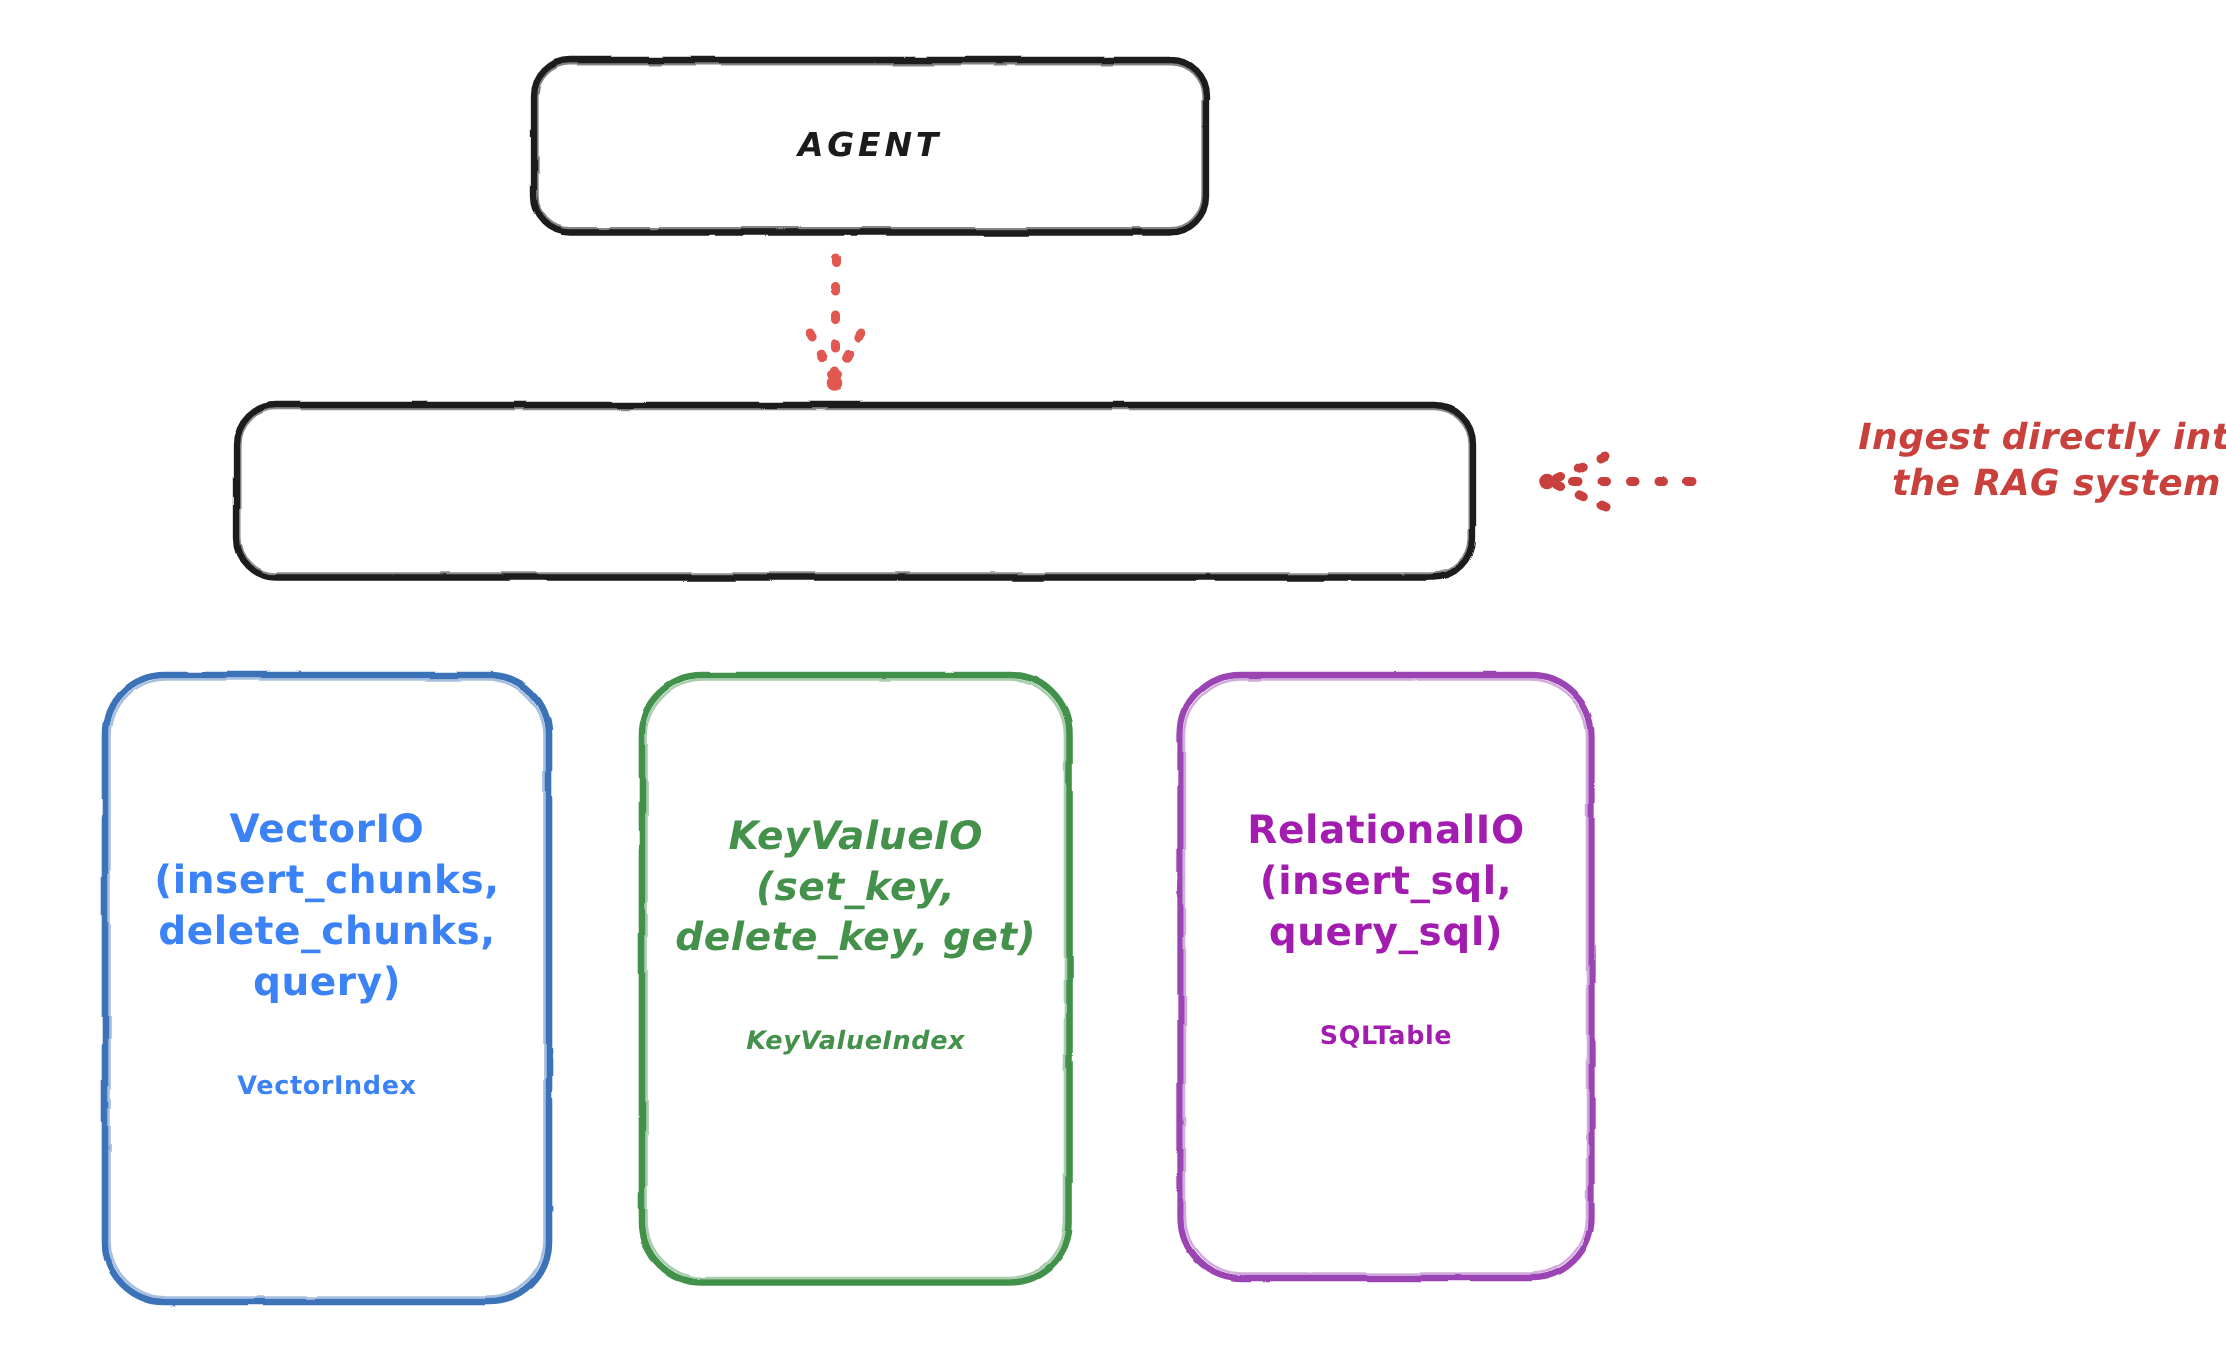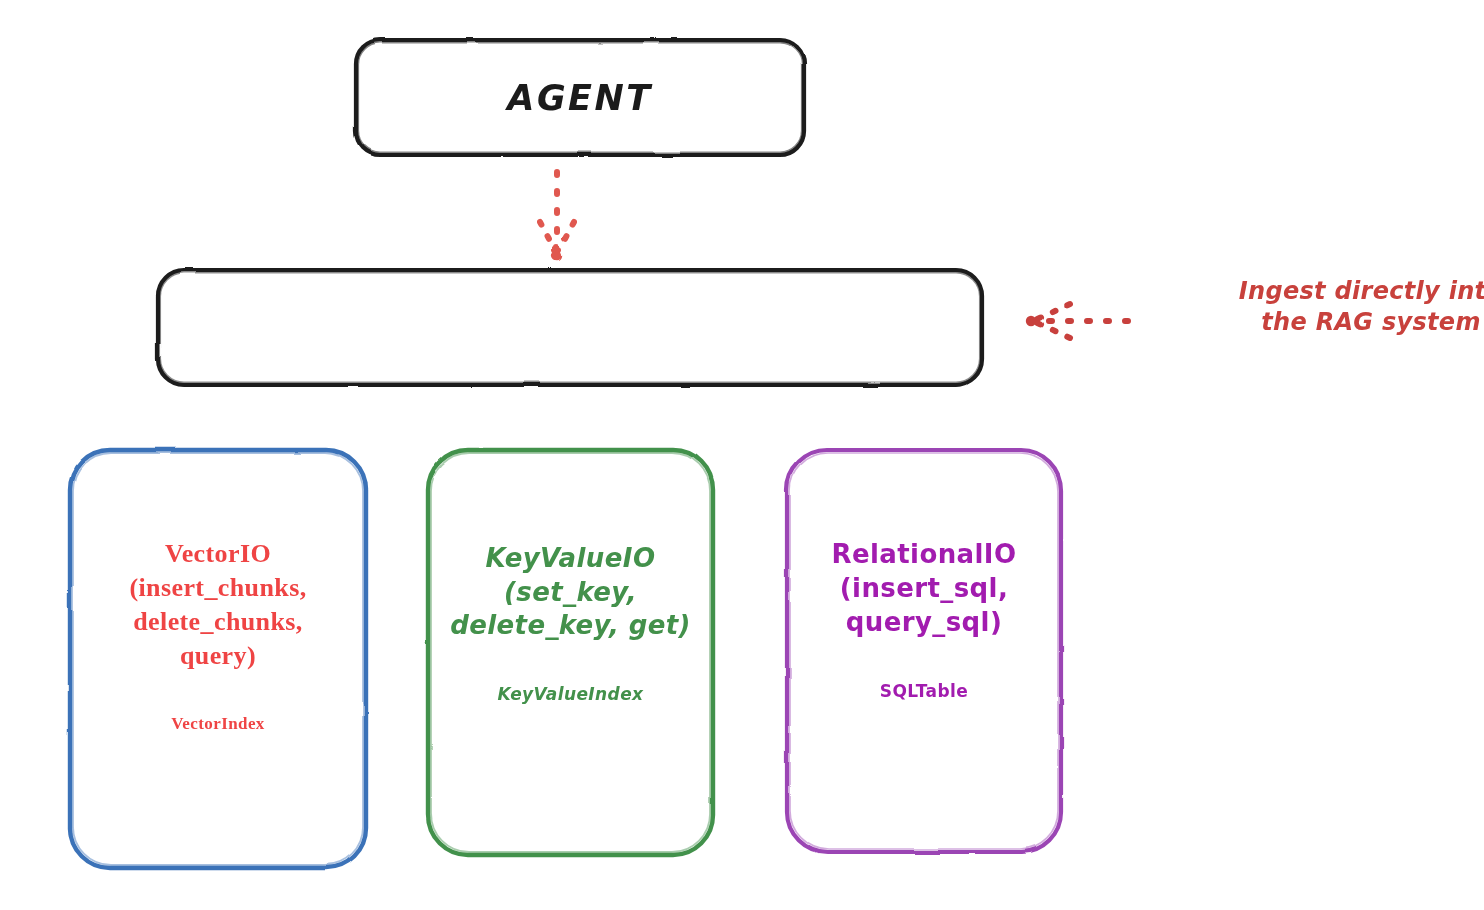--- a/index.html
+++ b/index.html
@@ -45,21 +45,21 @@
     top: 270px;
     width: 824px;
     height: 115px;
   }
 
   .box-label-dark {
     position: relative;
     z-index: 3;
     color: #1b1b1b;
     font-family: "DejaVu Sans", sans-serif;
-    font-size: 35px;
+    font-size: 22px;
     font-style: italic;
     font-weight: 600;
     letter-spacing: 2.5px;
   }
   .box-label-dark.plain {
     font-style: normal;
     font-weight: 500;
     letter-spacing: 0.5px;
     font-size: 30px;
   }
@@ -95,21 +95,21 @@
     color: #43914b;
     font-style: italic;
   }
   .relational-box {
     left: 787px;
     width: 274px;
     height: 402px;
     color: #9b44b4;
   }
   .vector-box .title-block,
-  .vector-box .index-block { color: #ef4444; font-family: Liberation Serif, serif; }
+  .vector-box .index-block { color: #3b82f6; }
   .keyvalue-box .title-block,
   .keyvalue-box .index-block { color: #43914b; }
   .relational-box .title-block,
   .relational-box .index-block { color: #a21caf; }
 
   .vector-box .index-block { margin-top: 40px; text-align: center; }
   .keyvalue-box .index-block { margin-top: 40px; }
   .relational-box .index-block { margin-top: 40px; }
 
   

